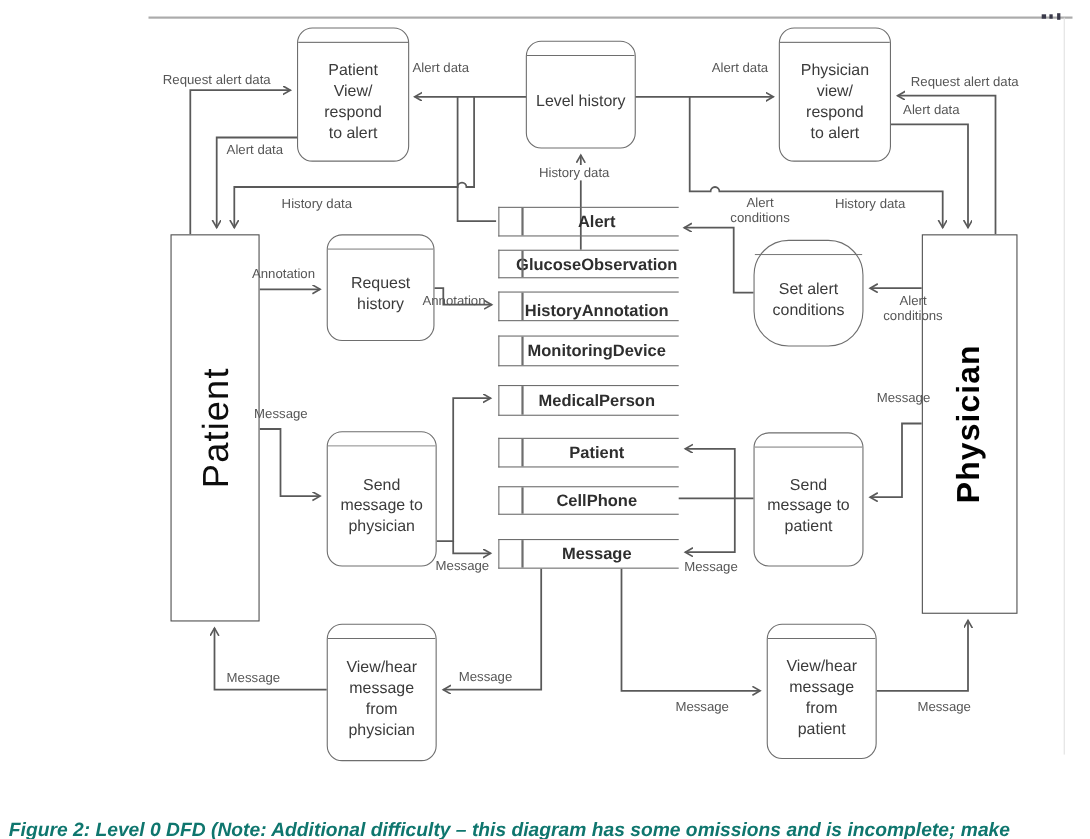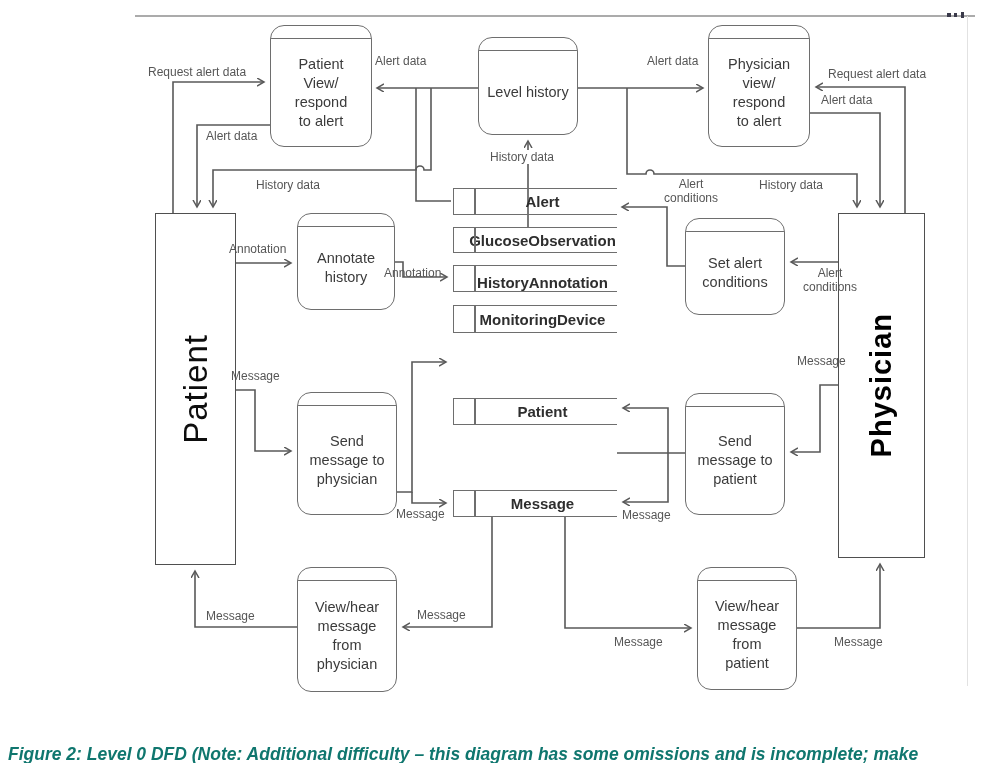--- a/index.html
+++ b/index.html
@@ -120,25 +120,25 @@
     <div class="process-body">
         <div class="process-label">Physician
 view/
 respond
 to alert</div>
       </div>
   </div>
   <div class="process" style="left:297px; top:213px; width:98px; height:97px;">
     <div class="process-band"></div>
     <div class="process-body">
-        <div class="process-label">Annotate
+        <div class="process-label">Request
 history</div>
       </div>
   </div>
-  <div class="process" style="left:685px; top:218px; width:100px; height:97px;">
+  <div class="process" style="left:685px; top:218px; width:100px; height:97px;border-radius:32px;">
     <div class="process-band"></div>
     <div class="process-body">
         <div class="process-label">Set alert
 conditions</div>
       </div>
   </div>
   <div class="process" style="left:297px; top:392px; width:100px; height:123px;">
     <div class="process-band"></div>
     <div class="process-body">
         <div class="process-label">Send
@@ -182,23 +182,31 @@
     <span class="store-label">GlucoseObservation</span>
   </div>
   <div class="store" style="top:265px; height:27px;align-items:flex-end;">
     <div class="store-divider"></div>
     <span class="store-label">HistoryAnnotation</span>
   </div>
   <div class="store" style="top:305px; height:28px;">
     <div class="store-divider"></div>
     <span class="store-label">MonitoringDevice</span>
   </div>
+  <div class="store" style="top:350px; height:28px;">
+    <div class="store-divider"></div>
+    <span class="store-label">MedicalPerson</span>
+  </div>
   <div class="store" style="top:398px; height:27px;">
     <div class="store-divider"></div>
     <span class="store-label">Patient</span>
+  </div>
+  <div class="store" style="top:442px; height:26px;">
+    <div class="store-divider"></div>
+    <span class="store-label">CellPhone</span>
   </div>
   <div class="store" style="top:490px; height:27px;">
     <div class="store-divider"></div>
     <span class="store-label">Message</span>
   </div>
 
   <div class="flabel" style="left:148px; top:65px;">Request alert data</div>
   <div class="flabel" style="left:375px; top:54px;">Alert data</div>
   <div class="flabel" style="left:206px; top:129px;">Alert data</div>
   <div class="flabel" style="left:256px; top:178px;">History data</div>

